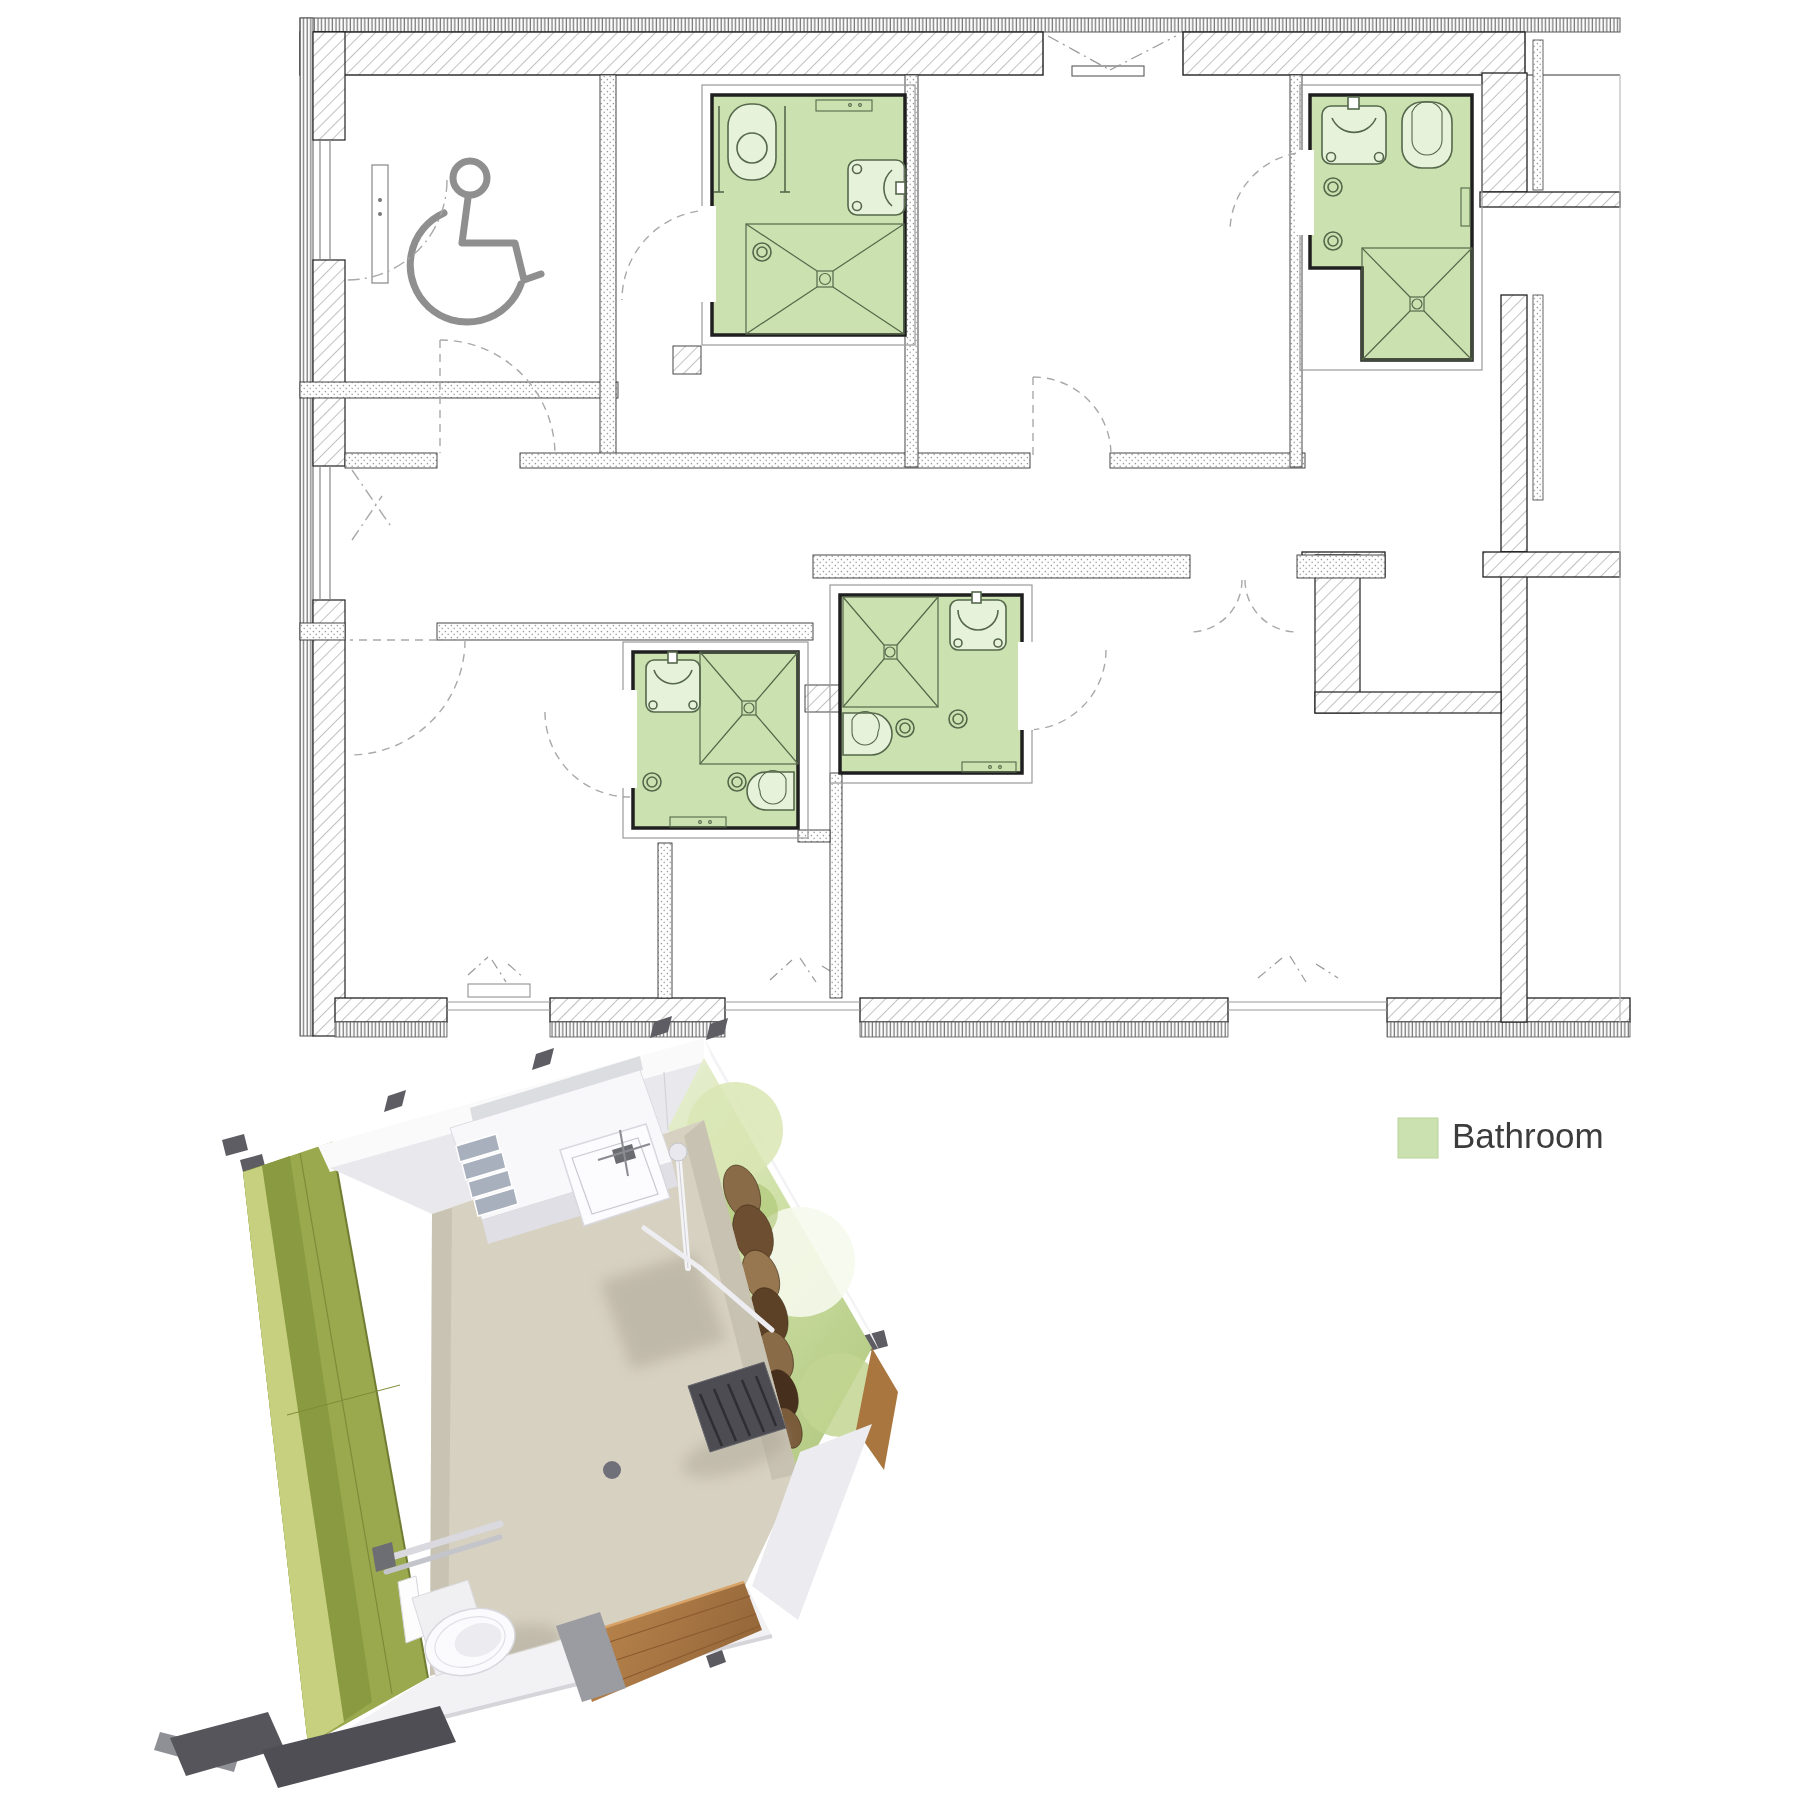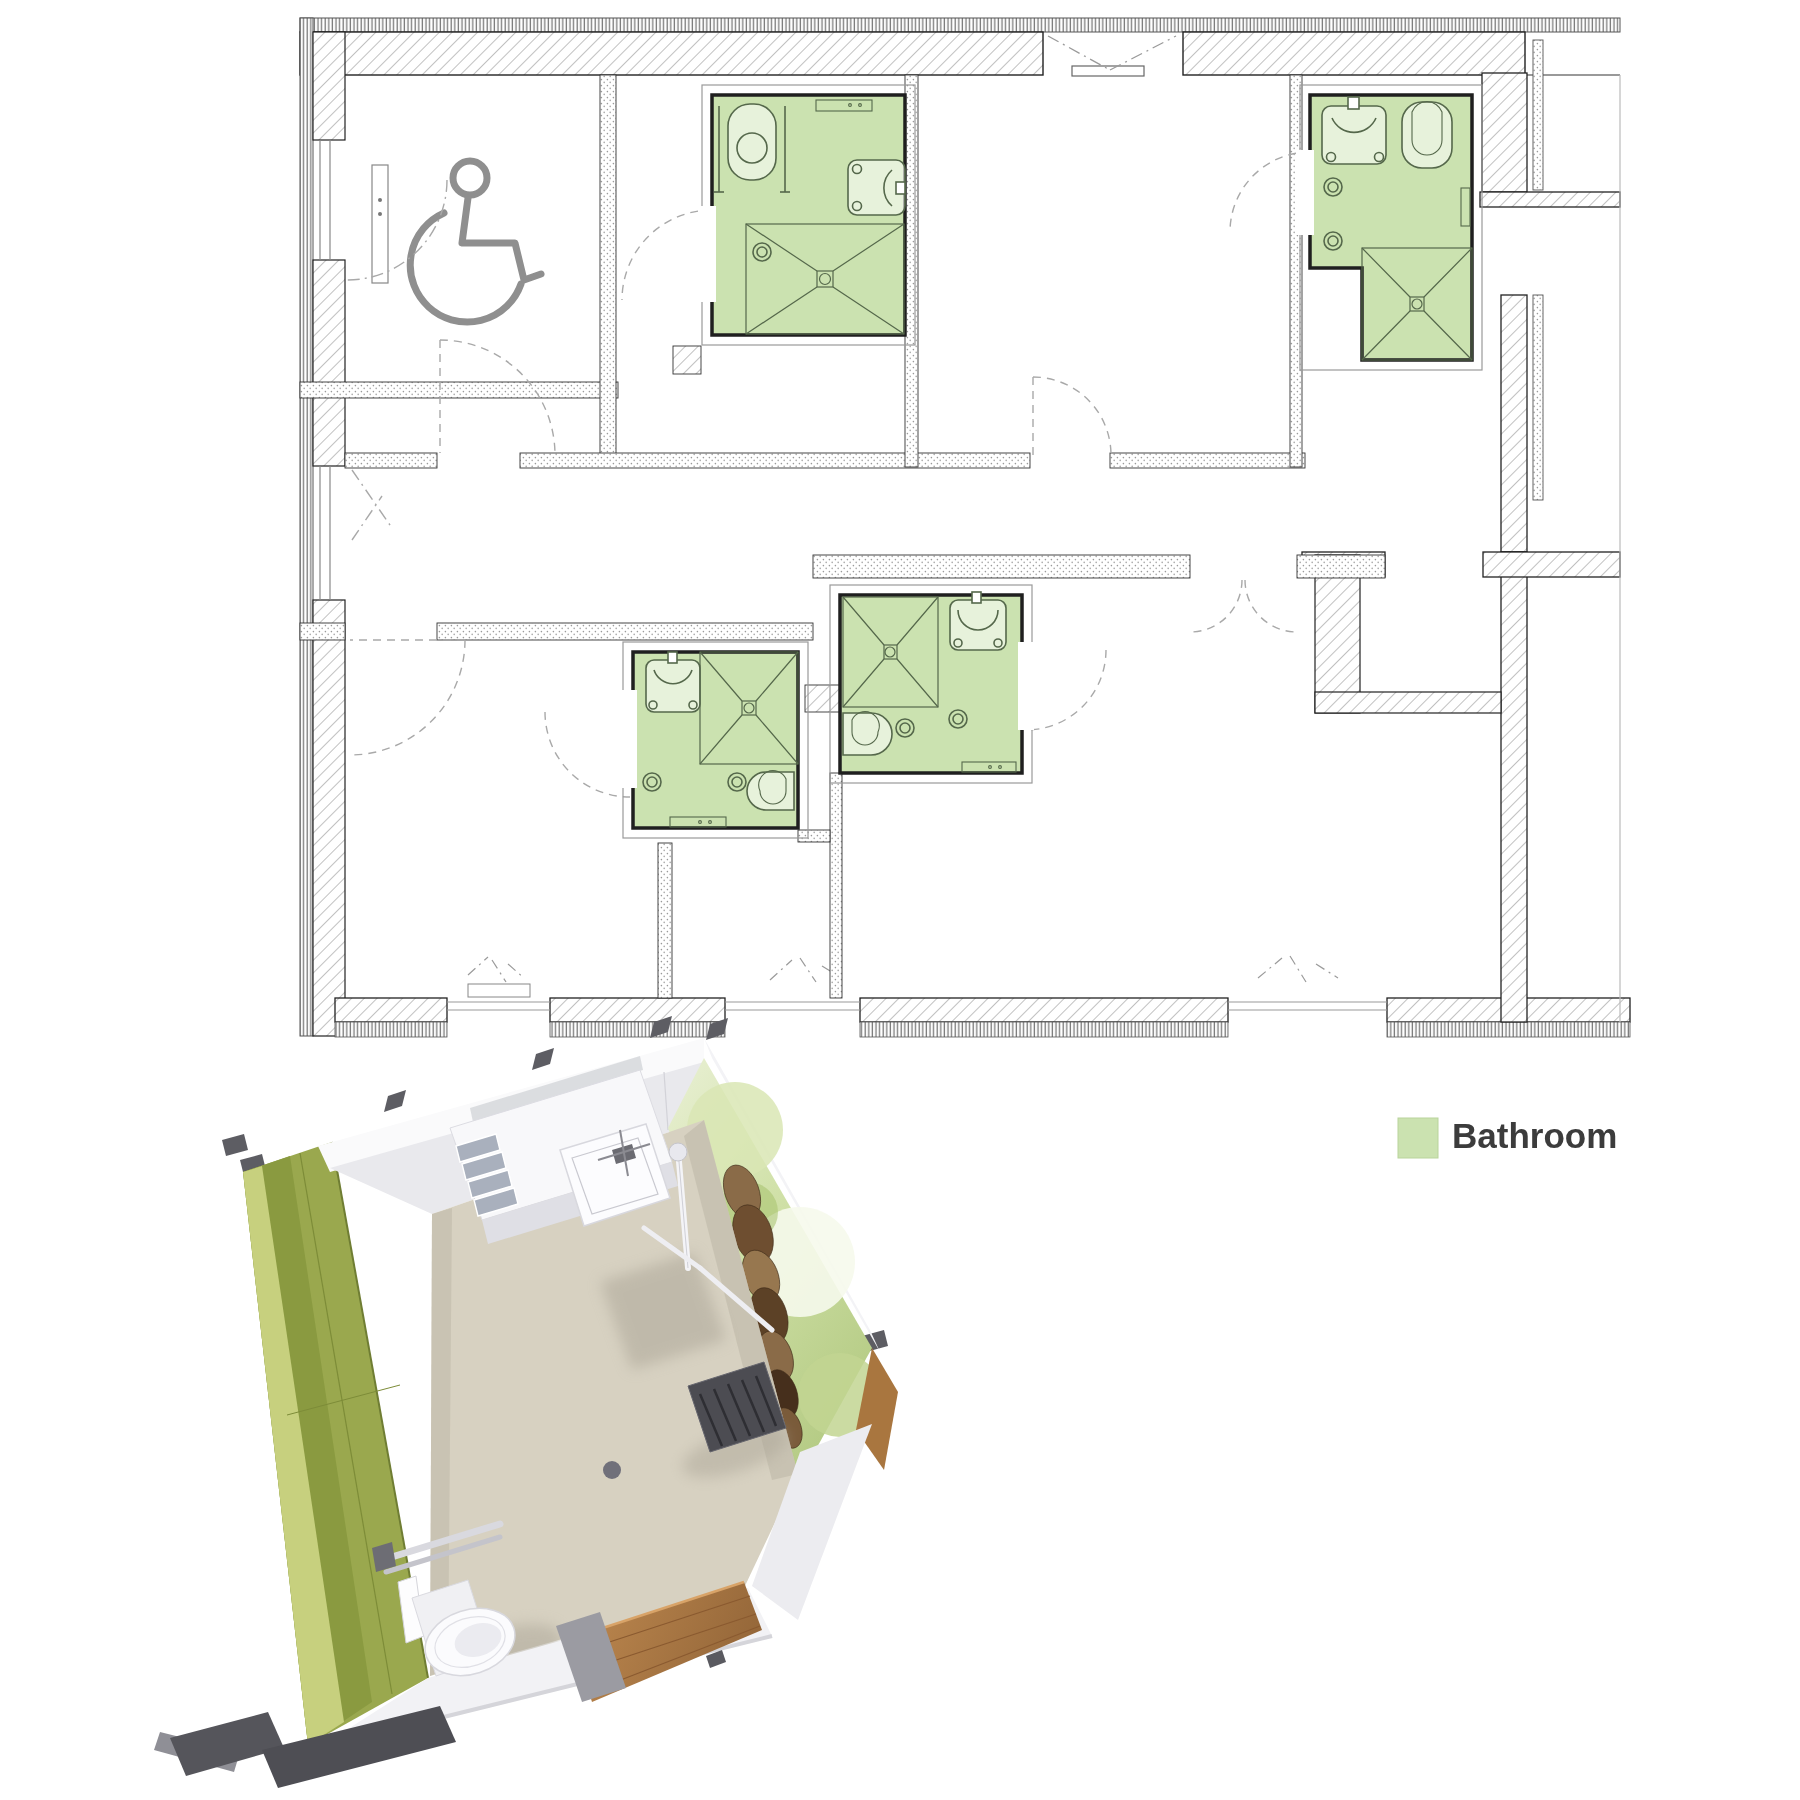--- a/index.html
+++ b/index.html
@@ -1,17 +1,17 @@
 <!DOCTYPE html>
 <html><head>
 <meta charset="utf-8">
 <style>
   html,body{margin:0;padding:0;background:#ffffff;}
   .canvas{position:relative;width:1800px;height:1800px;background:#fff;overflow:hidden;
-          font-family:"Liberation Sans",sans-serif;font-weight:bold;}
+          font-family:"Liberation Sans",sans-serif;}
   svg{display:block}
   text.legend{font-family:"Liberation Sans",sans-serif;font-size:35px;}
 </style>
 </head>
 <body>
 
 <div class="canvas">
 <svg width="1800" height="1800" viewBox="0 0 1800 1800">
   <defs>
     <pattern id="hatch" width="9" height="9" patternUnits="userSpaceOnUse" patternTransform="rotate(45)">

